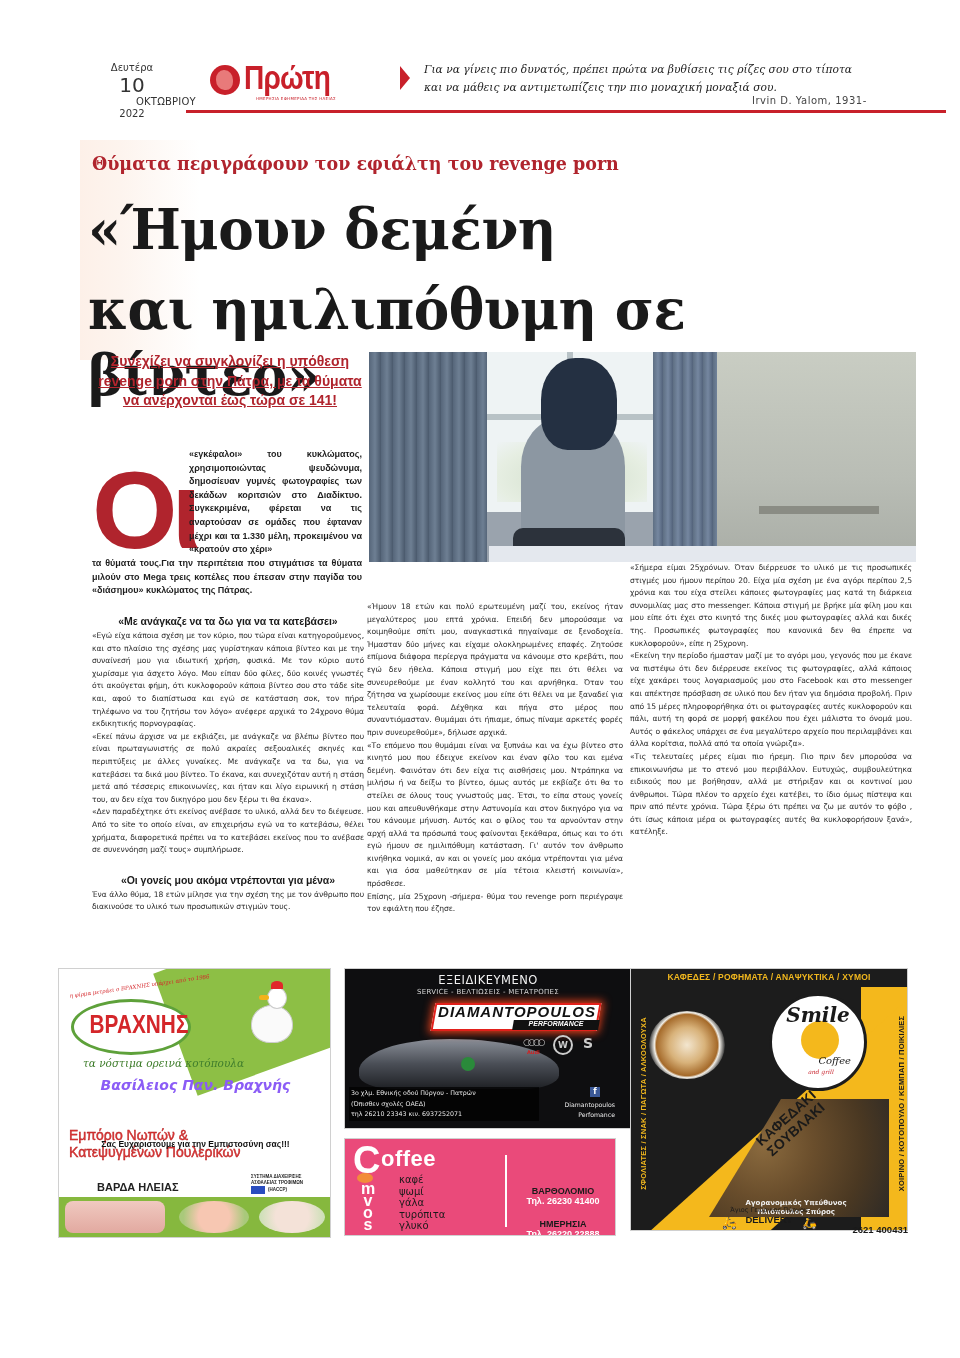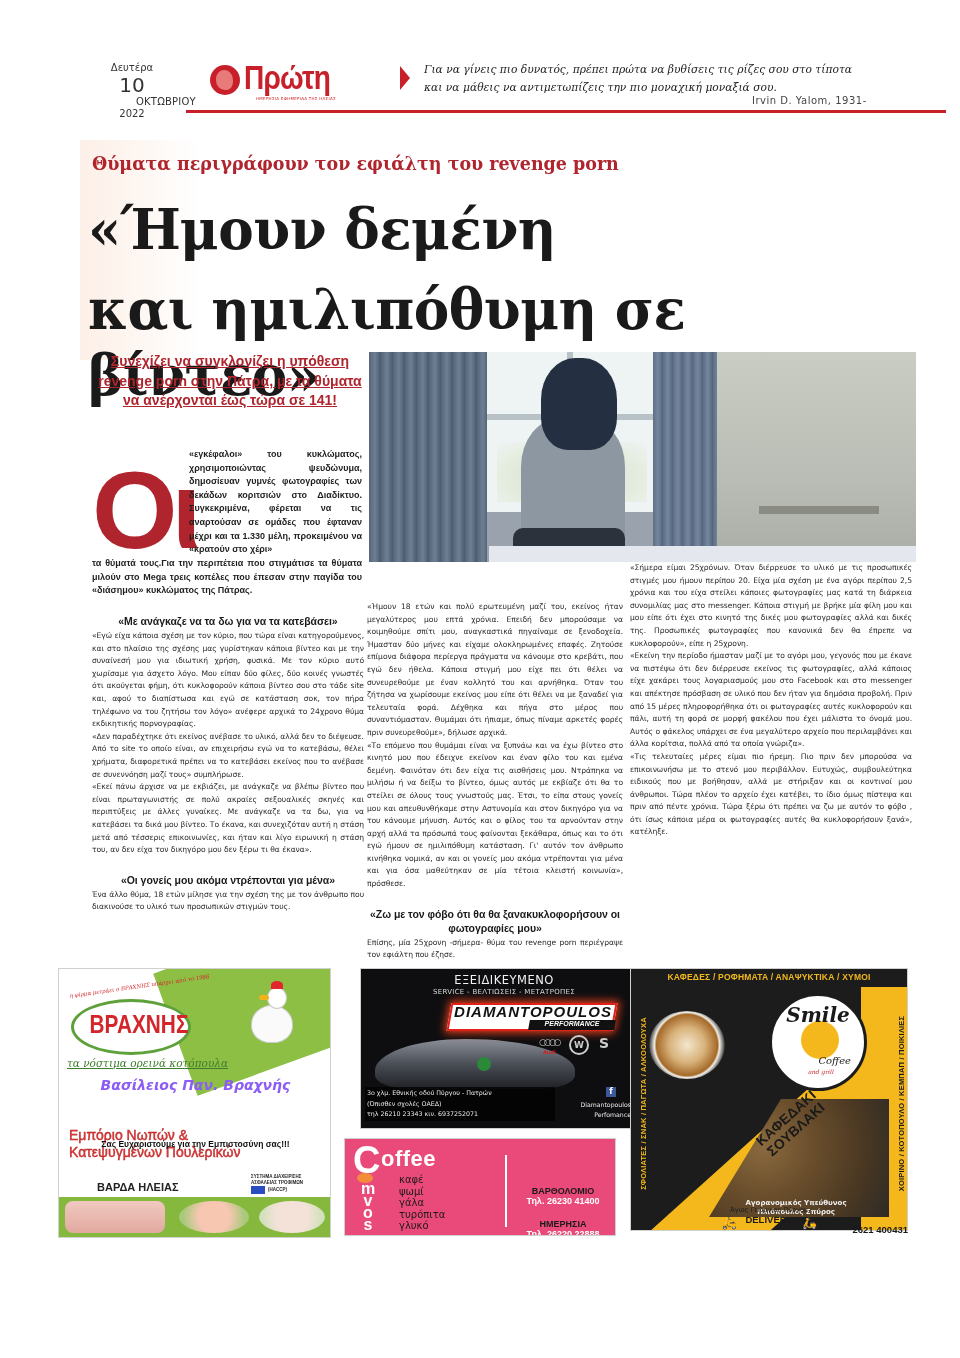--- a/index.html
+++ b/index.html
@@ -75,34 +75,34 @@
   .vr-food.f2 { left: 120px; width: 70px; background: radial-gradient(circle, #f7c7b2 40%, #a9c97b 80%); border-radius: 50%; }
   .vr-food.f3 { left: 200px; width: 66px; background: radial-gradient(circle, #f4e2d8 45%, #cfe0b9 85%); border-radius: 50%; }
   .vr-oval { position: absolute; left: 12px; top: 30px; width: 120px; height: 56px; border: 3px solid #5ea13a; border-radius: 50%; background: #fff; }
   .vr-brand { position: absolute; left: 20px; top: 40px; width: 106px; text-align: center; font-family: "Liberation Sans", sans-serif; font-weight: bold; font-size: 26px; color: #d4262a; transform: scaleX(0.8); }
   .vr-arc { position: absolute; left: 10px; top: 14px; font-family: "DejaVu Serif", serif; font-style: italic; font-size: 5.5px; color: #d4262a; transform: rotate(-8deg); }
   .vr-chicken { position: absolute; left: 186px; top: 16px; width: 52px; height: 64px; }
   .vr-chicken .b { position: absolute; left: 6px; top: 20px; width: 42px; height: 38px; border-radius: 50% 50% 45% 45%; background: #fafafa; border: 1px solid #ccc; }
   .vr-chicken .h { position: absolute; left: 22px; top: 2px; width: 20px; height: 22px; border-radius: 50%; background: #ffffff; border: 1px solid #ccc; }
   .vr-chicken .c { position: absolute; left: 26px; top: -4px; width: 12px; height: 8px; border-radius: 50% 50% 0 0; background: #e0282a; }
   .vr-chicken .k { position: absolute; left: 14px; top: 10px; width: 10px; height: 5px; background: #f2b21a; border-radius: 3px; }
-  .vr-slogan { position: absolute; left: 8px; top: 88px; font-family: "DejaVu Serif", serif; font-style: italic; font-size: 10.5px; color: #3f7d2c; text-decoration: underline; }
+  .vr-slogan { position: absolute; left: 24px; top: 88px; font-family: "DejaVu Serif", serif; font-style: italic; font-size: 10.5px; color: #3f7d2c; }
   .vr-owner { position: absolute; left: 0; width: 273px; top: 108px; text-align: center; font-family: "DejaVu Sans", sans-serif; font-style: italic; font-weight: bold; font-size: 14px; color: #8b5cf6; }
   .vr-line { position: absolute; left: 10px; width: 273px; text-align: left; font-family: "Liberation Sans", sans-serif; font-size: 14px; line-height: 17px; color: #e23a3a; margin-top: 28px; -webkit-text-stroke: 0.4px #b01a1a; }
   .vr-line.a { top: 130px; }
   .vr-line.b { top: 147px; }
   .vr-thanks { position: absolute; left: 0; width: 273px; top: 170px; text-align: center; font-family: "Liberation Sans", sans-serif; font-weight: bold; font-size: 8.5px; color: #111; }
   .vr-place { position: absolute; left: 38px; top: 212px; font-family: "Liberation Sans", sans-serif; font-weight: bold; font-size: 11px; color: #222; }
   .vr-phone-icon { position: absolute; left: 12px; top: 228px; width: 14px; height: 14px; border: 1.5px solid #222; border-radius: 50%; font-size: 8px; line-height: 11px; text-align: center; }
   .vr-phone1 { position: absolute; left: 34px; top: 225px; font-family: "Liberation Sans", sans-serif; font-weight: bold; font-size: 14px; color: #222; letter-spacing: 0.5px; }
   .vr-phone2 { position: absolute; left: 34px; top: 242px; font-family: "Liberation Sans", sans-serif; font-weight: bold; font-size: 14px; color: #222; letter-spacing: 0.5px; }
   .vr-haccp { position: absolute; left: 192px; top: 205px; width: 76px; font-family: "Liberation Sans", sans-serif; font-size: 4.5px; line-height: 6px; color: #222; font-weight: bold; }
   .vr-eu { display: inline-block; width: 14px; height: 8px; background: #2a4dbf; vertical-align: middle; margin-right: 3px; }
 
-  .ad-diamant { left: 360px; top: 968px; width: 288px; height: 161px; background: #0e0e10; }
+  .ad-diamant { left: 344px; top: 968px; width: 288px; height: 161px; background: #0e0e10; }
   .dm-title { position: absolute; left: 0; top: 4px; width: 100%; text-align: center; font-family: "DejaVu Sans", sans-serif; font-size: 11.5px; color: #f2f2f2; letter-spacing: 0.5px; }
   .dm-sub { position: absolute; left: 0; top: 19px; width: 100%; text-align: center; font-family: "DejaVu Sans", sans-serif; font-size: 7px; color: #d8d8d8; letter-spacing: 0.3px; }
   .dm-badge { position: absolute; left: 88px; top: 34px; width: 166px; height: 28px; background: #ffffff; border: 2px solid #e2201b; box-shadow: 0 0 8px 2px #e8401b; transform: skewX(-10deg); }
   .dm-logo { position: absolute; left: 92px; top: 34px; width: 160px; text-align: center; font-family: "Liberation Sans", sans-serif; font-weight: bold; font-style: italic; font-size: 15px; color: #111; letter-spacing: 1px; }
   .dm-perf { position: absolute; left: 168px; top: 51px; width: 86px; height: 10px; background: #111; transform: skewX(-10deg); }
   .dm-perf-text { position: absolute; left: 168px; top: 51px; width: 86px; text-align: center; font-family: "Liberation Sans", sans-serif; font-weight: bold; font-style: italic; font-size: 7px; color: #fff; }
   .dm-car { position: absolute; left: 14px; top: 70px; width: 200px; height: 50px; border-radius: 50% 60% 20% 20% / 70% 70% 30% 30%; background: linear-gradient(180deg, #8a8f98 0%, #4a4e56 50%, #1e2024 100%); }
   .dm-brands { position: absolute; left: 178px; top: 66px; width: 90px; height: 40px; }
   .dm-audi { position: absolute; left: 0; top: 2px; font-size: 9px; color: #ccc; letter-spacing: -3px; }
   .dm-audi-text { position: absolute; left: 4px; top: 14px; font-size: 5px; color: #d42020; font-weight: bold; }
@@ -186,30 +186,29 @@
   <div class="table"></div>
   <div class="person-body"></div>
   <div class="person-hair"></div>
   <div class="person-hip"></div>
   <div class="bed"></div>
 </div>
 
 <div class="col col1">
   <div class="subhead">«Με ανάγκαζε να τα δω για να τα κατεβάσει»</div>
   <p>«Εγώ είχα κάποια σχέση με τον κύριο, που τώρα είναι κατηγορούμενος, και στο πλαίσιο της σχέσης μας γυρίστηκαν κάποια βίντεο και με την συναίνεσή μου για ιδιωτική χρήση, φυσικά. Με τον κύριο αυτό χωρίσαμε για άσχετο λόγο. Μου είπαν δύο φίλες, δύο κοινές γνωστές ότι ακούγεται φήμη, ότι κυκλοφορούν κάποια βίντεο σου στο τάδε site και, αφού το διαπίστωσα και εγώ σε κατάσταση σοκ, τον πήρα τηλέφωνο να του ζητήσω τον λόγο» ανέφερε αρχικά το 24χρονο θύμα εκδικητικής πορνογραφίας.</p>
+  <p>«Εκεί πάνω άρχισε να με εκβιάζει, με ανάγκαζε να βλέπω βίντεο που είναι πρωταγωνιστής σε πολύ ακραίες σεξουαλικές σκηνές και περιπτύξεις με άλλες γυναίκες. Με ανάγκαζε να τα δω, για να κατεβάσει τα δικά μου βίντεο. Το έκανα, και συνεχιζόταν αυτή η στάση μετά από τέσσερις επικοινωνίες, και ήταν και λίγο ειρωνική η στάση του, αν δεν είχα τον δικηγόρο μου δεν ξέρω τι θα έκανα».</p>
   <p>«Δεν παραδέχτηκε ότι εκείνος ανέβασε το υλικό, αλλά δεν το διέψευσε. Από το site το οποίο είναι, αν επιχειρήσω εγώ να το κατεβάσω, θέλει χρήματα, διαφορετικά πρέπει να το κατεβάσει εκείνος που το ανέβασε σε συνεννόηση μαζί τους» συμπλήρωσε.</p>
-  <p>«Εκεί πάνω άρχισε να με εκβιάζει, με ανάγκαζε να βλέπω βίντεο που είναι πρωταγωνιστής σε πολύ ακραίες σεξουαλικές σκηνές και περιπτύξεις με άλλες γυναίκες. Με ανάγκαζε να τα δω, για να κατεβάσει τα δικά μου βίντεο. Το έκανα, και συνεχιζόταν αυτή η στάση μετά από τέσσερις επικοινωνίες, και ήταν και λίγο ειρωνική η στάση του, αν δεν είχα τον δικηγόρο μου δεν ξέρω τι θα έκανα».</p>
   <div class="subhead gap">«Οι γονείς μου ακόμα ντρέπονται για μένα»</div>
   <p>Ένα άλλο θύμα, 18 ετών μίλησε για την σχέση της με τον άνθρωπο που διακινούσε το υλικό των προσωπικών στιγμών τους.</p>
 </div>
 
 <div class="col col2">
   <p>«Ήμουν 18 ετών και πολύ ερωτευμένη μαζί του, εκείνος ήταν μεγαλύτερος μου επτά χρόνια. Επειδή δεν μπορούσαμε να κοιμηθούμε σπίτι μου, αναγκαστικά πηγαίναμε σε ξενοδοχεία. Ήμασταν δύο μήνες και είχαμε ολοκληρωμένες επαφές. Ζητούσε επίμονα διάφορα περίεργα πράγματα να κάνουμε στο κρεβάτι, που εγώ δεν ήθελα. Κάποια στιγμή μου είχε πει ότι θέλει να συνευρεθούμε με έναν κολλητό του και αρνήθηκα. Όταν του ζήτησα να χωρίσουμε εκείνος μου είπε ότι θέλει να με ξαναδεί για τελευταία φορά. Δέχθηκα και πήγα στο μέρος που συναντιόμασταν. Θυμάμαι ότι ήπιαμε, όπως πίναμε αρκετές φορές πριν συνευρεθούμε», δήλωσε αρχικά.</p>
   <p>«Το επόμενο που θυμάμαι είναι να ξυπνάω και να έχω βίντεο στο κινητό μου που έδειχνε εκείνον και έναν φίλο του και εμένα δεμένη. Φαινόταν ότι δεν είχα τις αισθήσεις μου. Ντράπηκα να μιλήσω ή να δείξω το βίντεο, όμως αυτός με εκβίαζε ότι θα το στείλει σε όλους τους γνωστούς μας. Έτσι, το είπα στους γονείς μου και απευθυνθήκαμε στην Αστυνομία και στον δικηγόρο για να του κάνουμε μήνυση. Αυτός και ο φίλος του τα αρνούνταν στην αρχή αλλά τα πρόσωπά τους φαίνονται ξεκάθαρα, όπως και το ότι εγώ ήμουν σε ημιλιπόθυμη κατάσταση. Γι' αυτόν τον άνθρωπο κινήθηκα νομικά, αν και οι γονείς μου ακόμα ντρέπονται για μένα και για όσα μαθεύτηκαν σε μία τέτοια κλειστή κοινωνία», πρόσθεσε.</p>
-  <div class="subhead gap">«Ζω με τον φόβο ότι θα θα ξανακυκλοφορήσουν οι φωτογραφίες μου»</div>
   <p>Επίσης, μία 25χρονη -σήμερα- θύμα του revenge porn περιέγραψε τον εφιάλτη που έζησε.</p>
 </div>
 
 <div class="col col3">
   <p>«Σήμερα είμαι 25χρόνων. Όταν διέρρευσε το υλικό με τις προσωπικές στιγμές μου ήμουν περίπου 20. Είχα μία σχέση με ένα αγόρι περίπου 2,5 χρόνια και του είχα στείλει κάποιες φωτογραφίες μας κατά τη διάρκεια συνομιλίας μας στο messenger. Κάποια στιγμή με βρήκε μία φίλη μου και μου είπε ότι έχει στο κινητό της δικές μου φωτογραφίες αλλά και δικές της. Προσωπικές φωτογραφίες που κανονικά δεν θα έπρεπε να κυκλοφορούν», είπε η 25χρονη.</p>
   <p>«Εκείνη την περίοδο ήμασταν μαζί με το αγόρι μου, γεγονός που με έκανε να πιστέψω ότι δεν διέρρευσε εκείνος τις φωτογραφίες, αλλά κάποιος είχε χακάρει τους λογαριασμούς μου στο Facebook και στο messenger και απέκτησε πρόσβαση σε υλικό που δεν ήταν για δημόσια προβολή. Πριν από 15 μέρες πληροφορήθηκα ότι οι φωτογραφίες αυτές κυκλοφορούν και πάλι, αυτή τη φορά σε μορφή φακέλου που έχει μάλιστα το όνομά μου. Αυτός ο φάκελος υπάρχει σε ένα μεγαλύτερο αρχείο που περιλαμβάνει και άλλα κορίτσια, πολλά από τα οποία γνώριζα».</p>
   <p>«Τις τελευταίες μέρες είμαι πιο ήρεμη. Πιο πριν δεν μπορούσα να επικοινωνήσω με το στενό μου περιβάλλον. Ευτυχώς, συμβουλεύτηκα ειδικούς που με βοήθησαν, αλλά με στήριξαν και οι κοντινοί μου άνθρωποι. Τώρα πλέον το αρχείο έχει κατέβει, το ίδιο όμως πίστεψα και πριν από πέντε χρόνια. Τώρα ξέρω ότι πρέπει να ζω με αυτόν το φόβο , ότι ίσως κάποια μέρα οι φωτογραφίες αυτές θα κυκλοφορήσουν ξανά», κατέληξε.</p>
 </div>
 
 <div class="ad ad-vrachnis">

